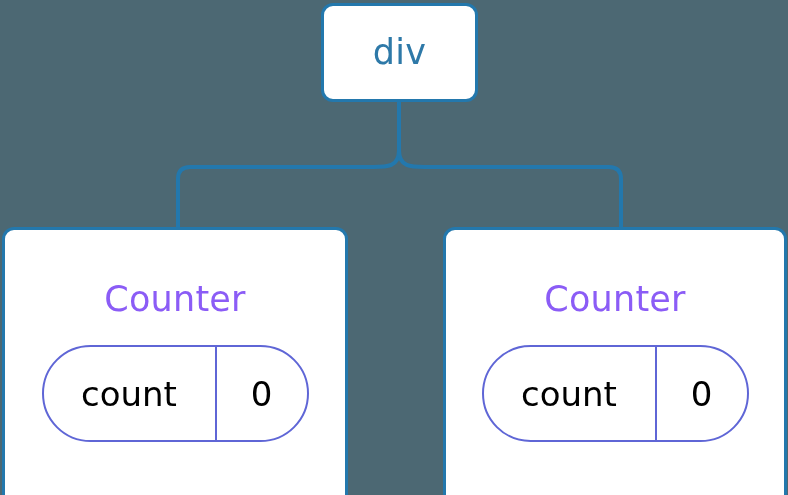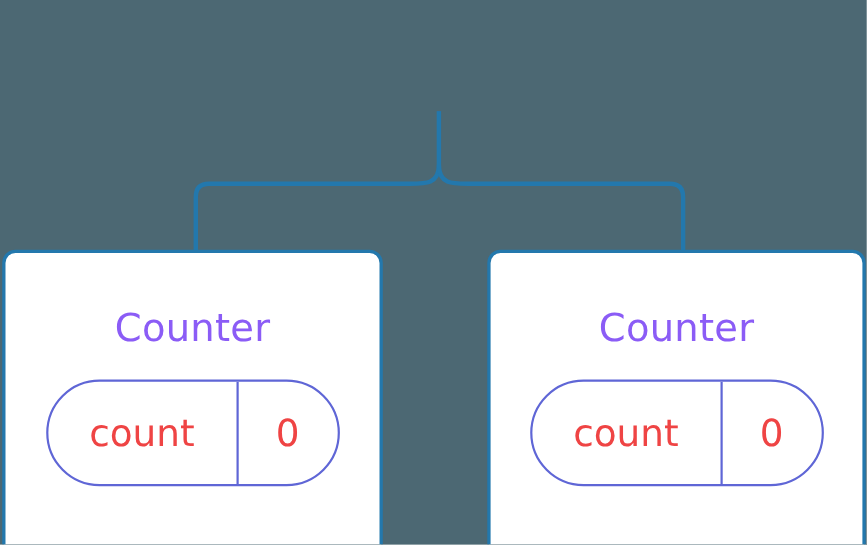--- a/index.html
+++ b/index.html
@@ -83,21 +83,21 @@
     background: #ffffff;
   }
   #child-node-0 .state-pill { width: 267px; }
   #child-node-1 .state-pill { width: 267px; }
 
   .pill-key,
   .pill-value {
     display: flex;
     align-items: center;
     justify-content: center;
-    color: #ef4444;
+    color: #000000;
     font-size: 34px;
     line-height: 1;
   }
   .pill-key {
     flex: 0 0 173px;
     border-right: 2px solid #5f66d6;
     box-sizing: border-box;
   }
   .pill-value {
     flex: 1 1 auto;
@@ -110,20 +110,23 @@
 
   <svg id="connectors" viewBox="0 0 788 495" width="788" height="495" xmlns="http://www.w3.org/2000/svg">
 
     <path d="M 399 101 L 399 150" fill="none" stroke="#2378ad" stroke-width="4" stroke-linecap="butt"></path>
 
     <path d="M 399 150 C 399 168, 386 167, 370 167 L 190 167 Q 178 167 178 179 L 178 229" fill="none" stroke="#2378ad" stroke-width="4" stroke-linecap="butt"></path>
 
     <path d="M 399 150 C 399 168, 412 167, 428 167 L 609 167 Q 621 167 621 179 L 621 229" fill="none" stroke="#2378ad" stroke-width="4" stroke-linecap="butt"></path>
   </svg>
 
+  <div class="node" id="root-node">
+    <span class="root-label">div</span>
+  </div>
 
   <div class="node child-node" id="child-node-0">
     <span class="child-title">Counter</span>
     <div class="state-pill">
       <span class="pill-key">count</span>
       <span class="pill-value">0</span>
     </div>
   </div>
 
   <div class="node child-node" id="child-node-1">

